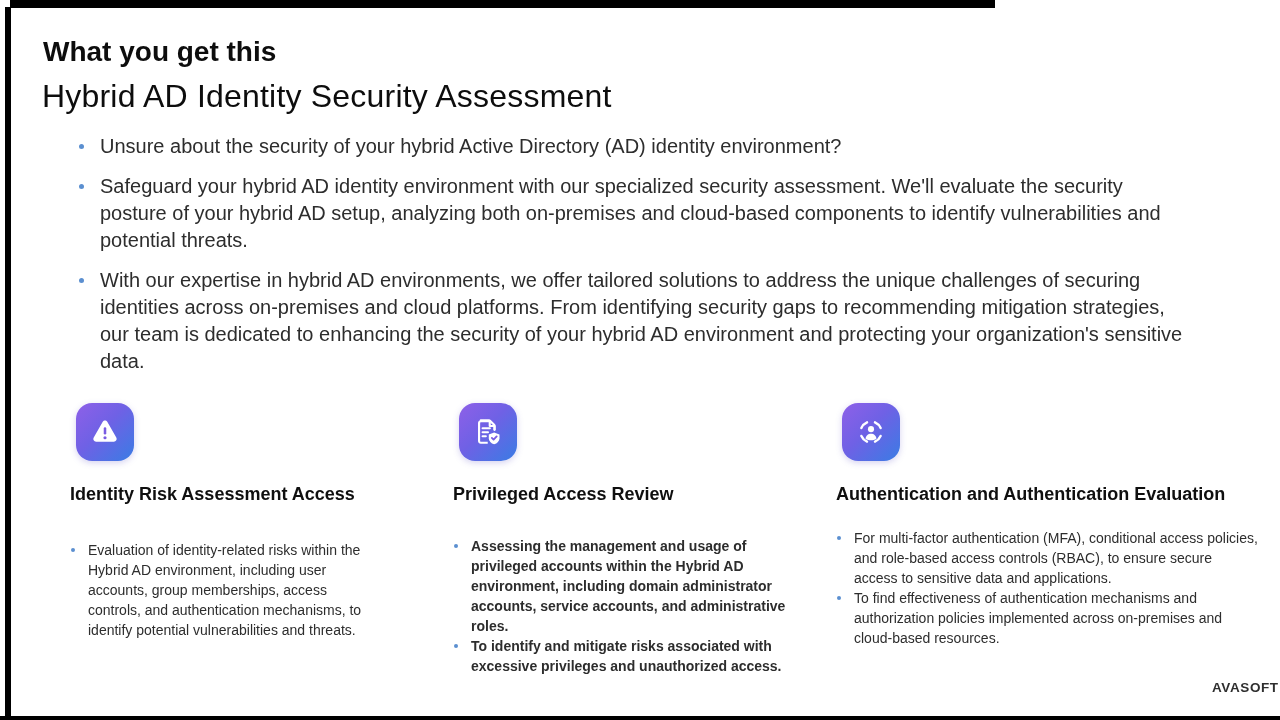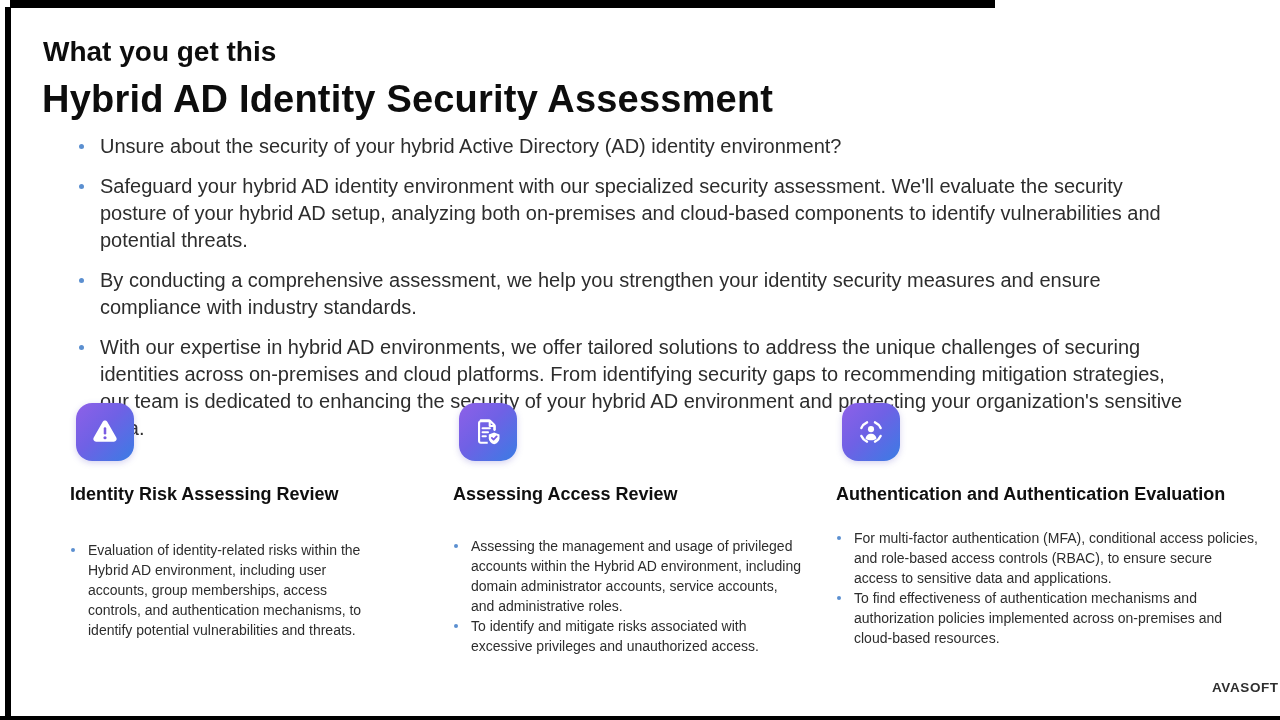--- a/index.html
+++ b/index.html
@@ -16,21 +16,21 @@
   .border-left   { position: absolute; left: 5px; top: 7px; width: 6px; height: 709px; background: #000; }
   .border-bottom { position: absolute; left: 0; bottom: 0; width: 1280px; height: 4px; background: #000; }
 
   
   .eyebrow {
     position: absolute; left: 43px; top: 36px;
     font-size: 28px; font-weight: 700; color: #0d0d0d;
   }
   .page-title {
     position: absolute; left: 42px; top: 78px;
-    font-size: 38px; font-weight: 700; color: #0d0d0d;
+    font-size: 32px; font-weight: 400; color: #0d0d0d;
     letter-spacing: 0.2px;
   }
 
   
   .intro-list {
     position: absolute; left: 77px; top: 133px; width: 1115px;
     list-style: none;
   }
   .intro-list li {
     position: relative;
@@ -60,21 +60,21 @@
     box-shadow: 0 2px 6px rgba(90, 80, 200, 0.25);
   }
 
   .feature-title {
     margin-top: 23px;
     font-size: 18px; font-weight: 700; color: #0f0f0f;
   }
 
   .feature-list { list-style: none; }
   .feature-1 .feature-list { margin-top: 35px; }
-  .feature-2 .feature-list { margin-top: 31px; }
+  .feature-2 .feature-list { margin-top: 31px; font-weight: bold; }
   .feature-3 .feature-list { margin-top: 23px; }
   .feature-list li {
     position: relative;
     padding-left: 18px;
     font-size: 14px;
     line-height: 20px;
     color: #2d2d2d;
   }
   .feature-list li + li { margin-top: 0px; }
   .feature-list .dot { top: 8px; left: 1px; width: 4px; height: 4px; }
@@ -103,58 +103,54 @@
     <li>
       <span class="dot"></span>
       <span>Unsure about the security of your hybrid Active Directory (AD) identity environment?</span>
     </li>
     <li>
       <span class="dot"></span>
       <span>Safeguard your hybrid AD identity environment with our specialized security assessment. We'll evaluate the security posture of your hybrid AD setup, analyzing both on-premises and cloud-based components to identify vulnerabilities and potential threats.</span>
     </li>
     <li>
       <span class="dot"></span>
-      <span>By conducting a comprehensive assessment, we help you strengthen your identity security measures and ensure compliance with industry standards.</span>
-    </li>
-    <li>
-      <span class="dot"></span>
       <span>With our expertise in hybrid AD environments, we offer tailored solutions to address the unique challenges of securing identities across on-premises and cloud platforms. From identifying security gaps to recommending mitigation strategies, our team is dedicated to enhancing the security of your hybrid AD environment and protecting your organization's sensitive data.</span>
     </li>
   </ul>
 
   <section class="feature feature-1">
     <div class="icon-tile">
       <svg width="32" height="32" viewBox="0 0 24 24" aria-hidden="true">
         <path d="M10.3 4.3 L3.55 16.2 c-.8 1.4 .2 3.1 1.8 3.1 h13.3 c1.6 0 2.6-1.7 1.8-3.1 L13.7 4.3 c-.76-1.35-2.64-1.35-3.4 0 z" fill="#ffffff"></path>
         <rect x="11.05" y="8.4" width="1.9" height="5.4" rx="0.95" fill="#7a5ce2"></rect>
         <circle cx="12" cy="16.3" r="1.2" fill="#7a5ce2"></circle>
       </svg>
     </div>
-    <h2 class="feature-title">Identity Risk Assessing Review</h2>
+    <h2 class="feature-title">Identity Risk Assessment Access</h2>
     <ul class="feature-list">
       <li>
         <span class="dot"></span>
         <span>Evaluation of identity-related risks within the Hybrid AD environment, including user accounts, group memberships, access controls, and authentication mechanisms, to identify potential vulnerabilities and threats.</span>
       </li>
     </ul>
   </section>
 
   <section class="feature feature-2">
     <div class="icon-tile">
       <svg width="32" height="32" viewBox="0 0 24 24" aria-hidden="true">
         <path d="M6.6 3.2 h6.2 a1 1 0 0 1 .7 .3 l3.1 3.1 a1 1 0 0 1 .3 .7 v3.2" fill="none" stroke="#ffffff" stroke-width="1.6" stroke-linecap="round"></path>
         <path d="M16.9 10.5 v-3 h-3.6 v-3.6 h-6.7 a1.3 1.3 0 0 0 -1.3 1.3 v13.6 a1.3 1.3 0 0 0 1.3 1.3 h5.2" fill="none" stroke="#ffffff" stroke-width="1.6" stroke-linejoin="round"></path>
         <line x1="7.9" y1="9.2" x2="13.4" y2="9.2" stroke="#ffffff" stroke-width="1.5" stroke-linecap="round"></line>
         <line x1="7.9" y1="12.2" x2="12" y2="12.2" stroke="#ffffff" stroke-width="1.5" stroke-linecap="round"></line>
         <line x1="7.9" y1="15.2" x2="10.4" y2="15.2" stroke="#ffffff" stroke-width="1.5" stroke-linecap="round"></line>
         <path d="M16.6 12.4 l4 1.5 v2.7 c0 2.3-1.7 3.8-4 4.6 -2.3-.8-4-2.3-4-4.6 v-2.7 z" fill="#ffffff"></path>
         <path d="M14.9 16.4 l1.3 1.3 2.3-2.4" fill="none" stroke="#7a5ce2" stroke-width="1.4" stroke-linecap="round" stroke-linejoin="round"></path>
       </svg>
     </div>
-    <h2 class="feature-title">Assessing Access Review</h2>
+    <h2 class="feature-title">Privileged Access Review</h2>
     <ul class="feature-list">
       <li>
         <span class="dot"></span>
         <span>Assessing the management and usage of privileged accounts within the Hybrid AD environment, including domain administrator accounts, service accounts, and administrative roles.</span>
       </li>
       <li>
         <span class="dot"></span>
         <span>To identify and mitigate risks associated with excessive privileges and unauthorized access.</span>
       </li>
     </ul>

